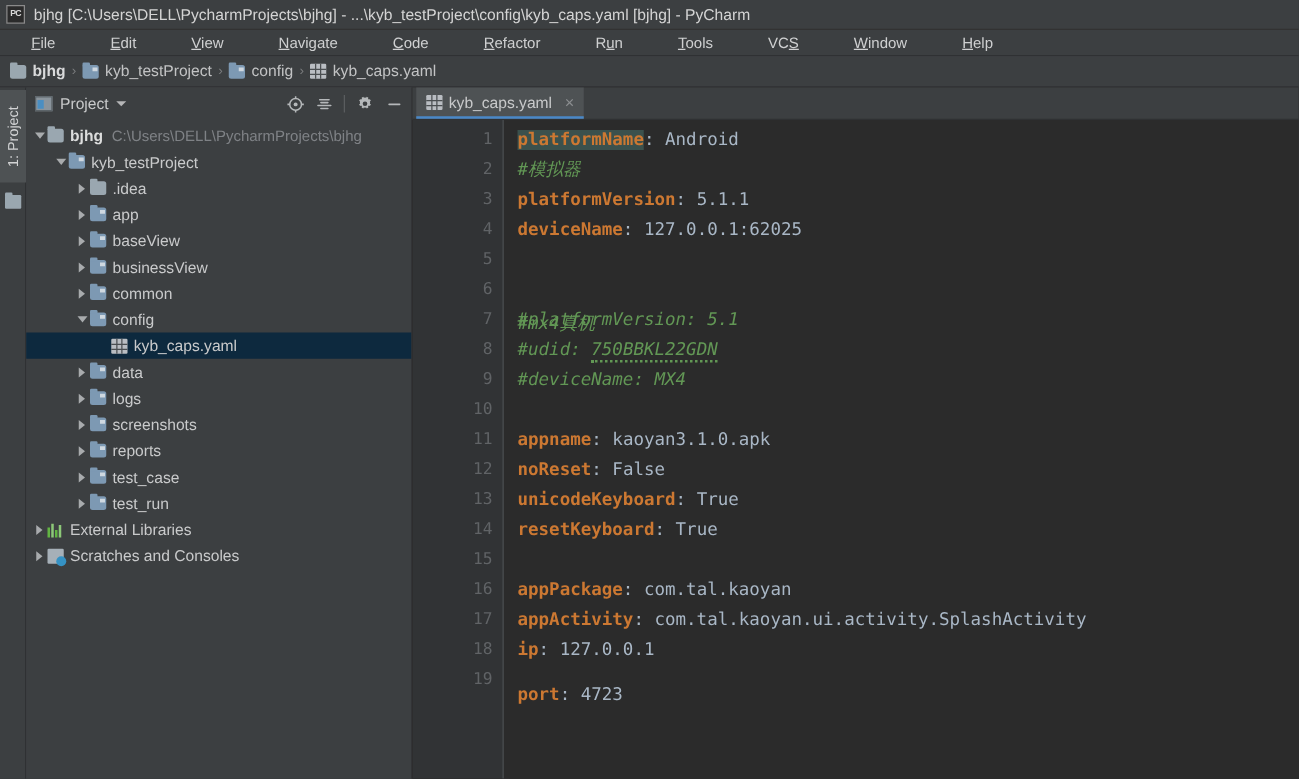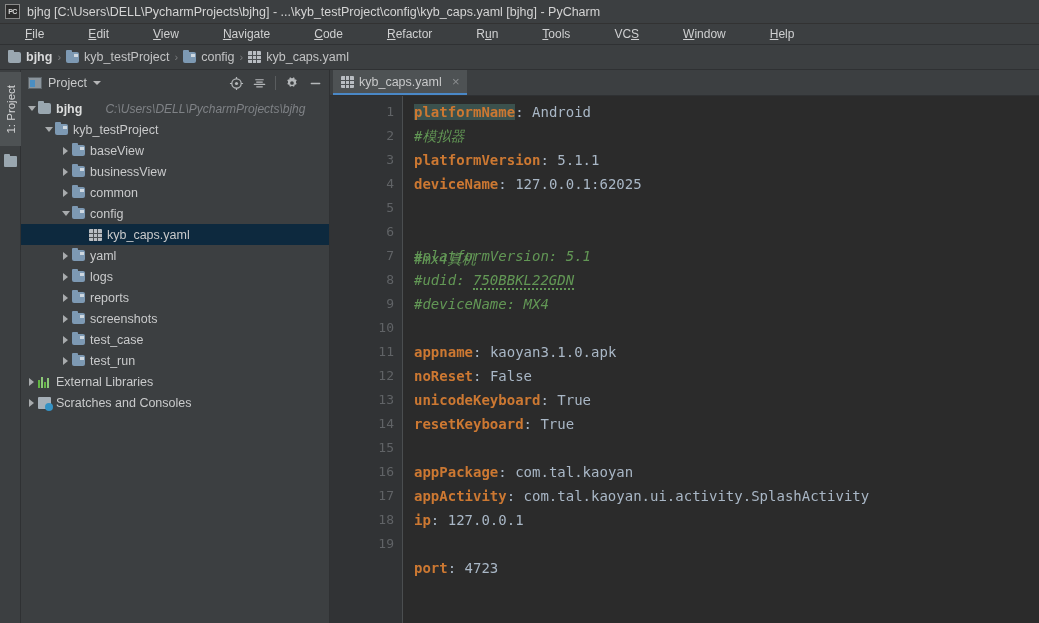--- a/index.html
+++ b/index.html
@@ -190,21 +190,21 @@
     border-left: 5px solid #a8abad;
   }
   .tree-arrow.down:after {
     content: ""; width: 0; height: 0;
     border-left: 4px solid transparent;
     border-right: 4px solid transparent;
     border-top: 5px solid #a8abad;
   }
   .tree-label { color: #c9cacb; }
   .tree-label.bold { font-weight: bold; color: #dcdddd; }
-  .tree-path { color: #7f8286; margin-left: 23px; font-size: 12px; font-style: italic; }
+  .tree-path { color: #7f8286; margin-left: 7px; font-size: 12px; }
 
   .ico-conf {
     width: 11px; height: 13px; flex: none; margin-right: 5px;
     background: #c4c7ca; border-radius: 1px; position: relative;
   }
   .ico-conf:before {
     content: ""; position: absolute; left: 2px; top: 3px;
     width: 7px; height: 1px; background: #4b4f52;
     box-shadow: 0 3px 0 0 #4b4f52, 0 6px 0 0 #4b4f52;
   }
@@ -387,20 +387,32 @@
       </div>
       <div class="tree-row">
         <div style="width: 21px; flex: 0 0 auto;"></div>
         <div class="tree-arrow down"></div>
         <div class="ico-folder blue"></div>
         <span class="tree-label">kyb_testProject</span>
       </div>
       <div class="tree-row">
         <div style="width: 38px; flex: 0 0 auto;"></div>
         <div class="tree-arrow right"></div>
+        <div class="ico-folder"></div>
+        <span class="tree-label">.idea</span>
+      </div>
+      <div class="tree-row">
+        <div style="width: 38px; flex: 0 0 auto;"></div>
+        <div class="tree-arrow right"></div>
+        <div class="ico-folder blue"></div>
+        <span class="tree-label">app</span>
+      </div>
+      <div class="tree-row">
+        <div style="width: 38px; flex: 0 0 auto;"></div>
+        <div class="tree-arrow right"></div>
         <div class="ico-folder blue"></div>
         <span class="tree-label">baseView</span>
       </div>
       <div class="tree-row">
         <div style="width: 38px; flex: 0 0 auto;"></div>
         <div class="tree-arrow right"></div>
         <div class="ico-folder blue"></div>
         <span class="tree-label">businessView</span>
       </div>
       <div class="tree-row">
@@ -418,39 +430,39 @@
       <div class="tree-row selected">
         <div style="width: 55px; flex: 0 0 auto;"></div>
         <div class="tree-arrow"></div>
         <div class="ico-yaml"></div>
         <span class="tree-label">kyb_caps.yaml</span>
       </div>
       <div class="tree-row">
         <div style="width: 38px; flex: 0 0 auto;"></div>
         <div class="tree-arrow right"></div>
         <div class="ico-folder blue"></div>
-        <span class="tree-label">yaml</span>
+        <span class="tree-label">data</span>
       </div>
       <div class="tree-row">
         <div style="width: 38px; flex: 0 0 auto;"></div>
         <div class="tree-arrow right"></div>
         <div class="ico-folder blue"></div>
         <span class="tree-label">logs</span>
       </div>
       <div class="tree-row">
         <div style="width: 38px; flex: 0 0 auto;"></div>
         <div class="tree-arrow right"></div>
         <div class="ico-folder blue"></div>
+        <span class="tree-label">screenshots</span>
+      </div>
+      <div class="tree-row">
+        <div style="width: 38px; flex: 0 0 auto;"></div>
+        <div class="tree-arrow right"></div>
+        <div class="ico-folder blue"></div>
         <span class="tree-label">reports</span>
-      </div>
-      <div class="tree-row">
-        <div style="width: 38px; flex: 0 0 auto;"></div>
-        <div class="tree-arrow right"></div>
-        <div class="ico-folder blue"></div>
-        <span class="tree-label">screenshots</span>
       </div>
       <div class="tree-row">
         <div style="width: 38px; flex: 0 0 auto;"></div>
         <div class="tree-arrow right"></div>
         <div class="ico-folder blue"></div>
         <span class="tree-label">test_case</span>
       </div>
       <div class="tree-row">
         <div style="width: 38px; flex: 0 0 auto;"></div>
         <div class="tree-arrow right"></div>
@@ -521,18 +533,18 @@
         <div class="code-line" style="position: absolute; top: 196px; left: 0px;"><span class="tok-comment">#deviceName: MX4</span></div>
         <div class="code-line" style="position: absolute; top: 220px; left: 0px;">&nbsp;</div>
         <div class="code-line" style="position: absolute; top: 244px; left: 0px;"><span class="tok-key">appname</span><span class="tok-punct">:</span><span class="tok-val"> kaoyan3.1.0.apk</span></div>
         <div class="code-line" style="position: absolute; top: 268px; left: 0px;"><span class="tok-key">noReset</span><span class="tok-punct">:</span><span class="tok-val"> False</span></div>
         <div class="code-line" style="position: absolute; top: 292px; left: 0px;"><span class="tok-key">unicodeKeyboard</span><span class="tok-punct">:</span><span class="tok-val"> True</span></div>
         <div class="code-line" style="position: absolute; top: 316px; left: 0px;"><span class="tok-key">resetKeyboard</span><span class="tok-punct">:</span><span class="tok-val"> True</span></div>
         <div class="code-line" style="position: absolute; top: 340px; left: 0px;">&nbsp;</div>
         <div class="code-line" style="position: absolute; top: 364px; left: 0px;"><span class="tok-key">appPackage</span><span class="tok-punct">:</span><span class="tok-val"> com.tal.kaoyan</span></div>
         <div class="code-line" style="position: absolute; top: 388px; left: 0px;"><span class="tok-key">appActivity</span><span class="tok-punct">:</span><span class="tok-val"> com.tal.kaoyan.ui.activity.SplashActivity</span></div>
         <div class="code-line" style="position: absolute; top: 412px; left: 0px;"><span class="tok-key">ip</span><span class="tok-punct">:</span><span class="tok-val"> 127.0.0.1</span></div>
-        <div class="code-line" style="position: absolute; top: 460px; left: 0px;"><span class="tok-key">port</span><span class="tok-punct">:</span><span class="tok-val"> 4723</span></div>
+        <div class="code-line" style="position: absolute; top: 448px; left: 0px;"><span class="tok-key">port</span><span class="tok-punct">:</span><span class="tok-val"> 4723</span></div>
       </div>
 
   </div>
 
 </div>
 
 </body></html>

